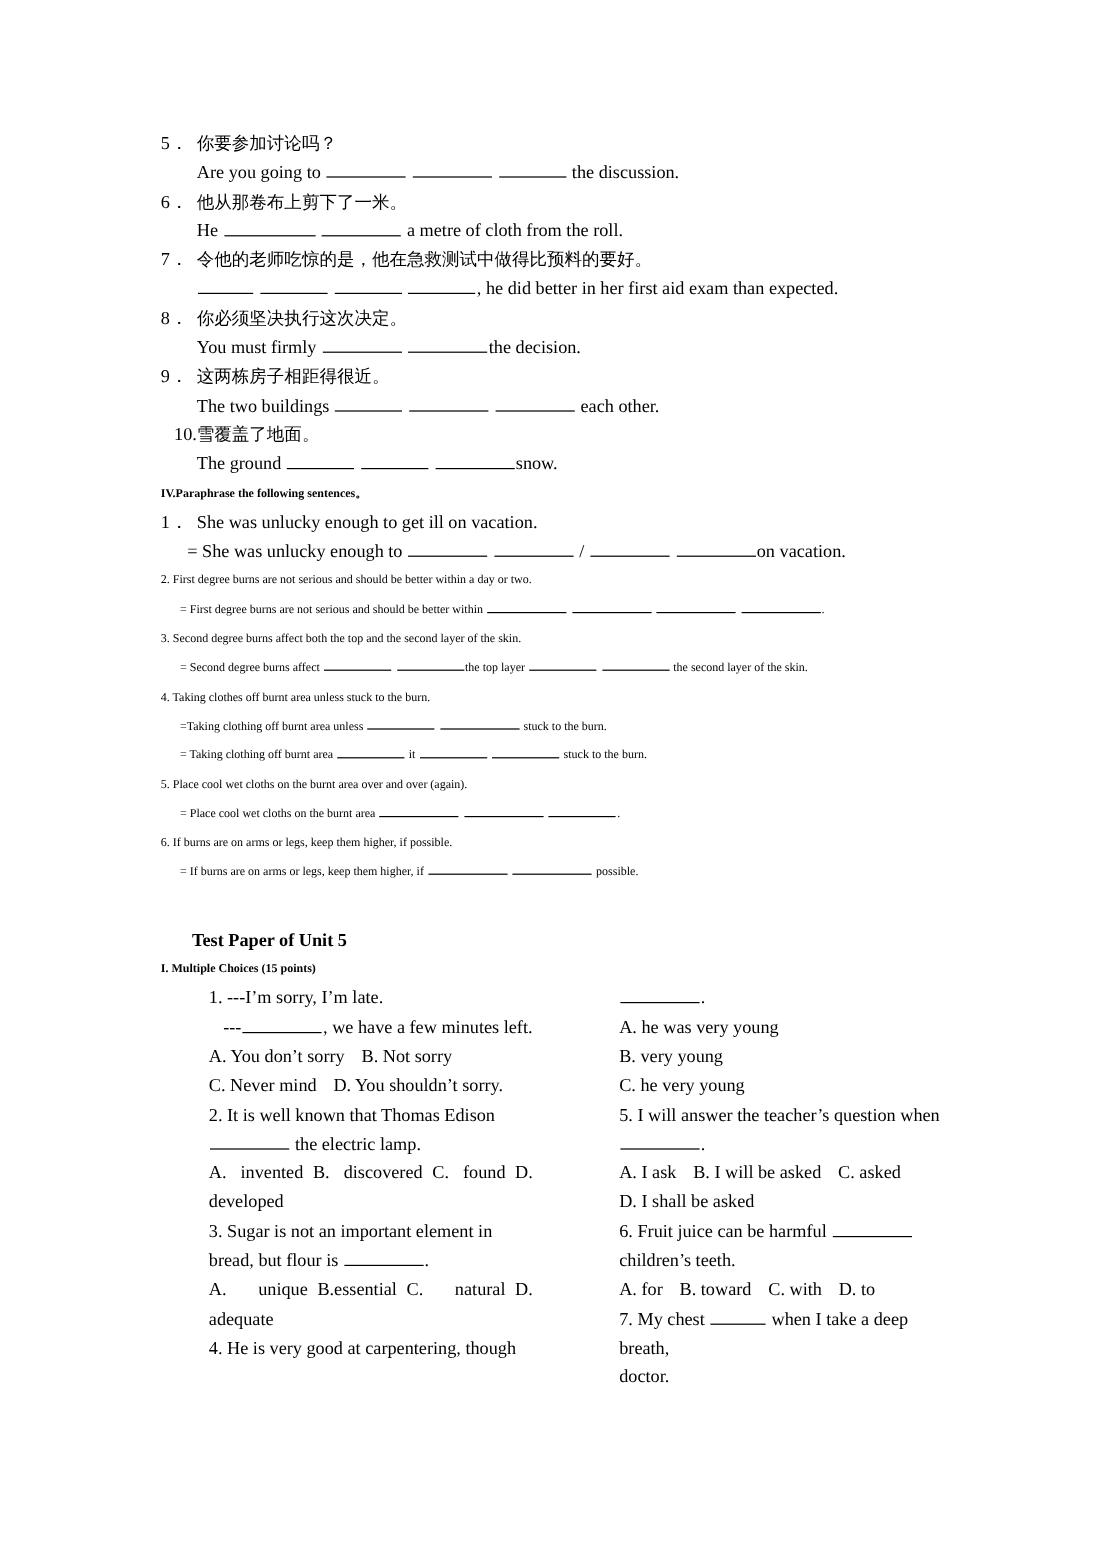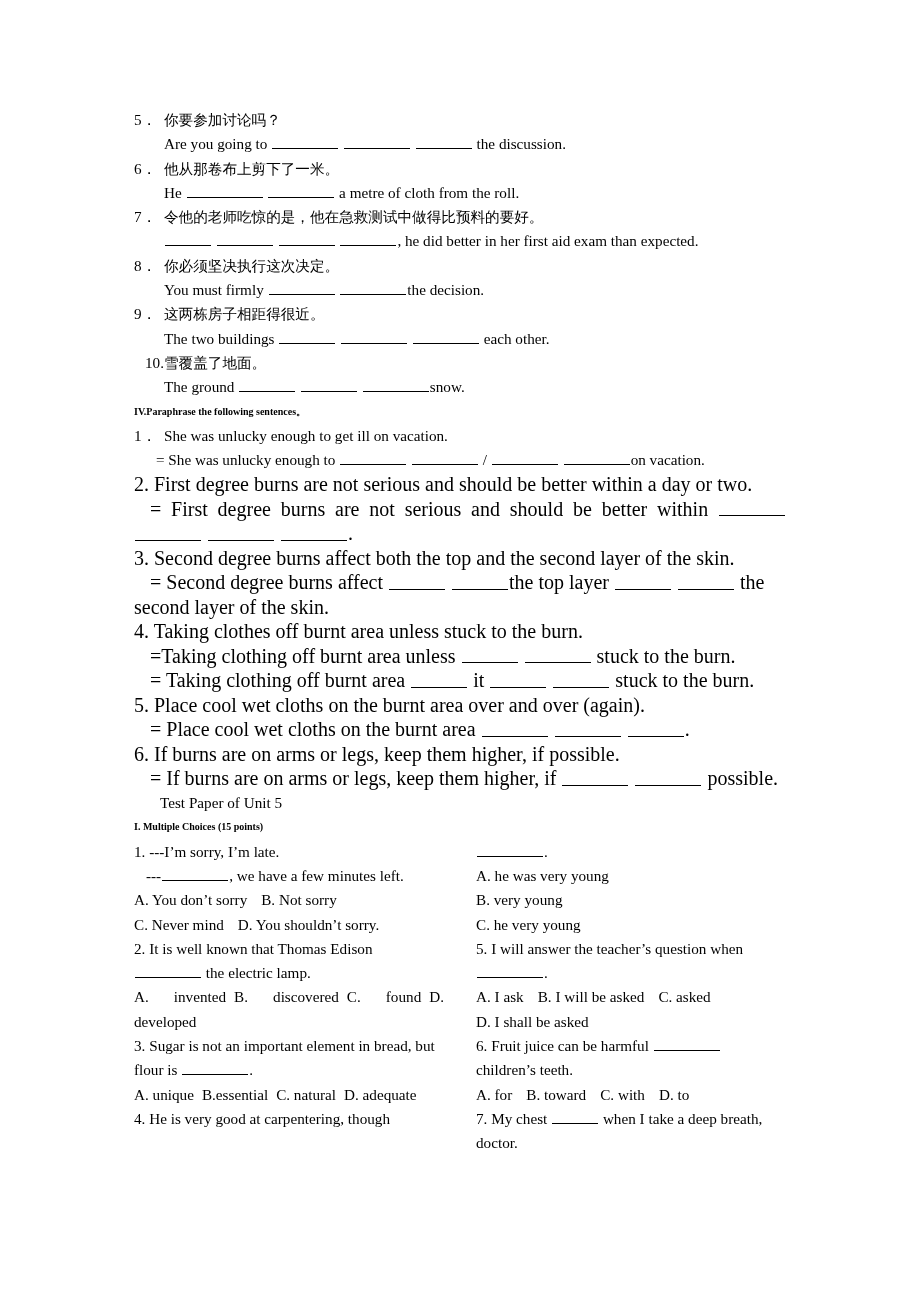--- a/index.html
+++ b/index.html
@@ -21,21 +21,21 @@
   }
   .content {
     position: absolute;
     left: 134px;
     top: 108px;
     width: 652px;
   }
 
   
   .ln {
-    font-size: 20px;
+    font-size: 10px;
     line-height: 24.3px;
     white-space: normal;
     margin: 0;
   }
   .just { text-align: justify; text-align-last: left; }
 
   
   .numrow {
     display: flex;
     align-items: baseline;
@@ -75,24 +75,25 @@
     vertical-align: baseline;
     margin: 0 1px;
   }
   .b-s  { width: 46px; }
   .b-m  { width: 56px; }
   .b-l  { width: 66px; }
   .b-xl { width: 76px; }
 
   
   .head-center-ish {
-    font-weight: normal;
+    font-weight: bold;
     font-size: 15.2px;
     line-height: 24.3px;
     padding-left: 26px;
+    margin-top: 32px;
   }
   .head-left {
     font-weight: bold;
     font-size: 10px;
     line-height: 24.3px;
   }
 
   
   .mc-cols {
     display: flex;
@@ -102,20 +103,21 @@
   .mc-col {
     width: 310px;
     flex: 0 0 310px;
   }
   .mc-col.right { margin-left: 32px; }
   .mc-line {
     font-size: 15.2px;
     line-height: 24.3px;
     text-align: justify;
     text-align-last: left;
+    margin-left: 40px;
   }
   .mc-line.plain { text-align: left; }
   .opt-gap { display: inline-block; width: 14px; }
   .opt-gap-s { display: inline-block; width: 8px; }
 </style>
 </head>
 <body>
 
 <div class="page">
   <div class="content">

